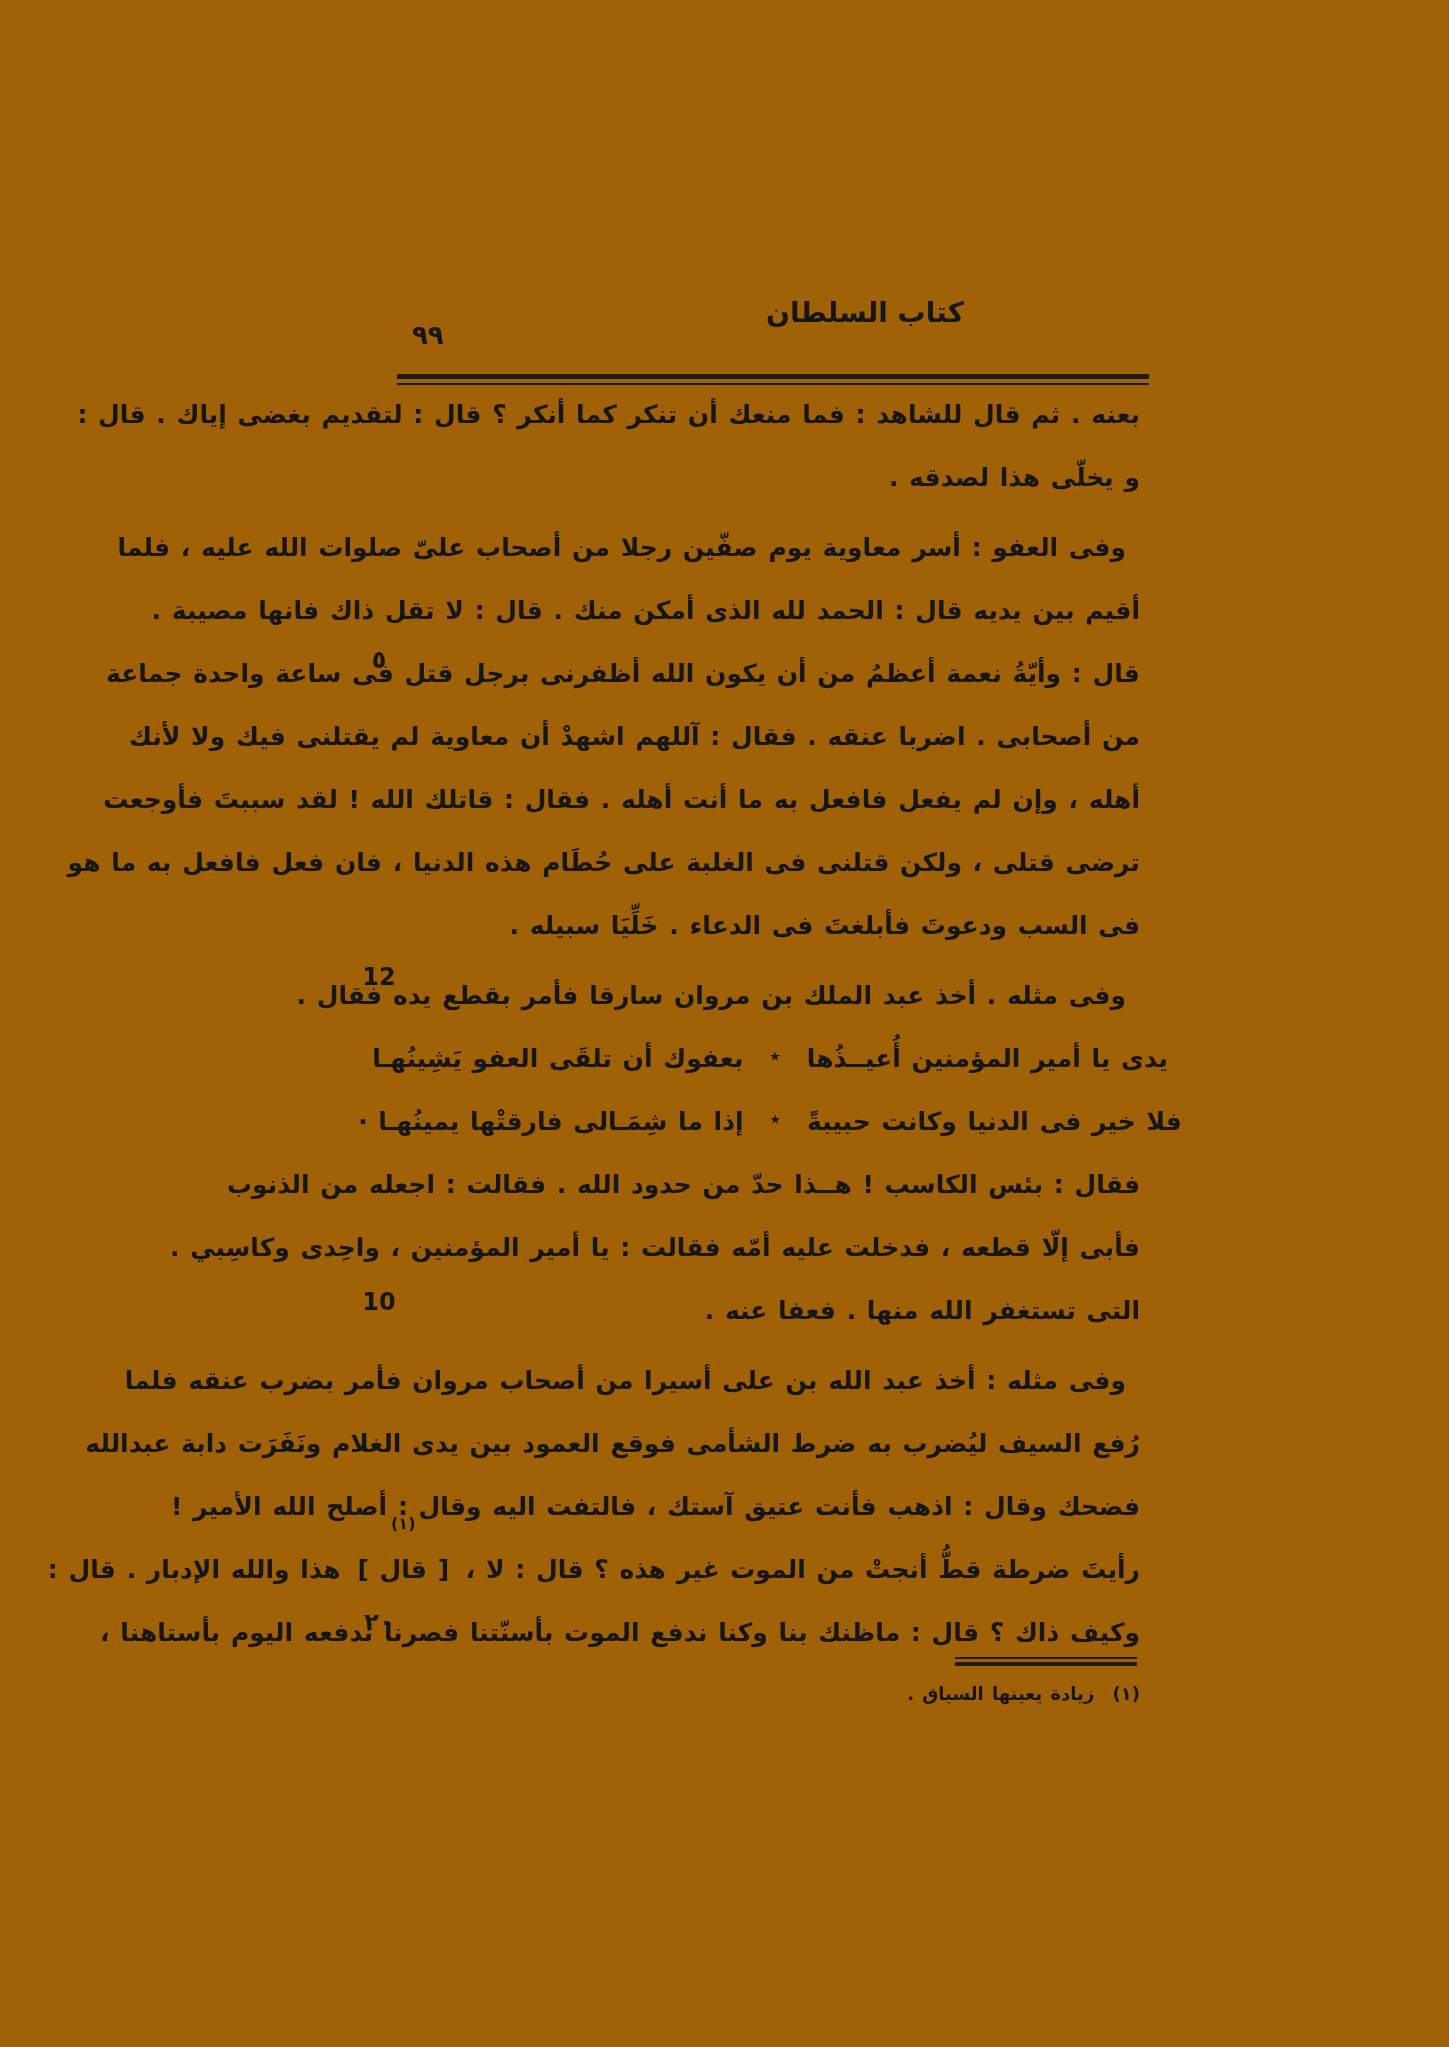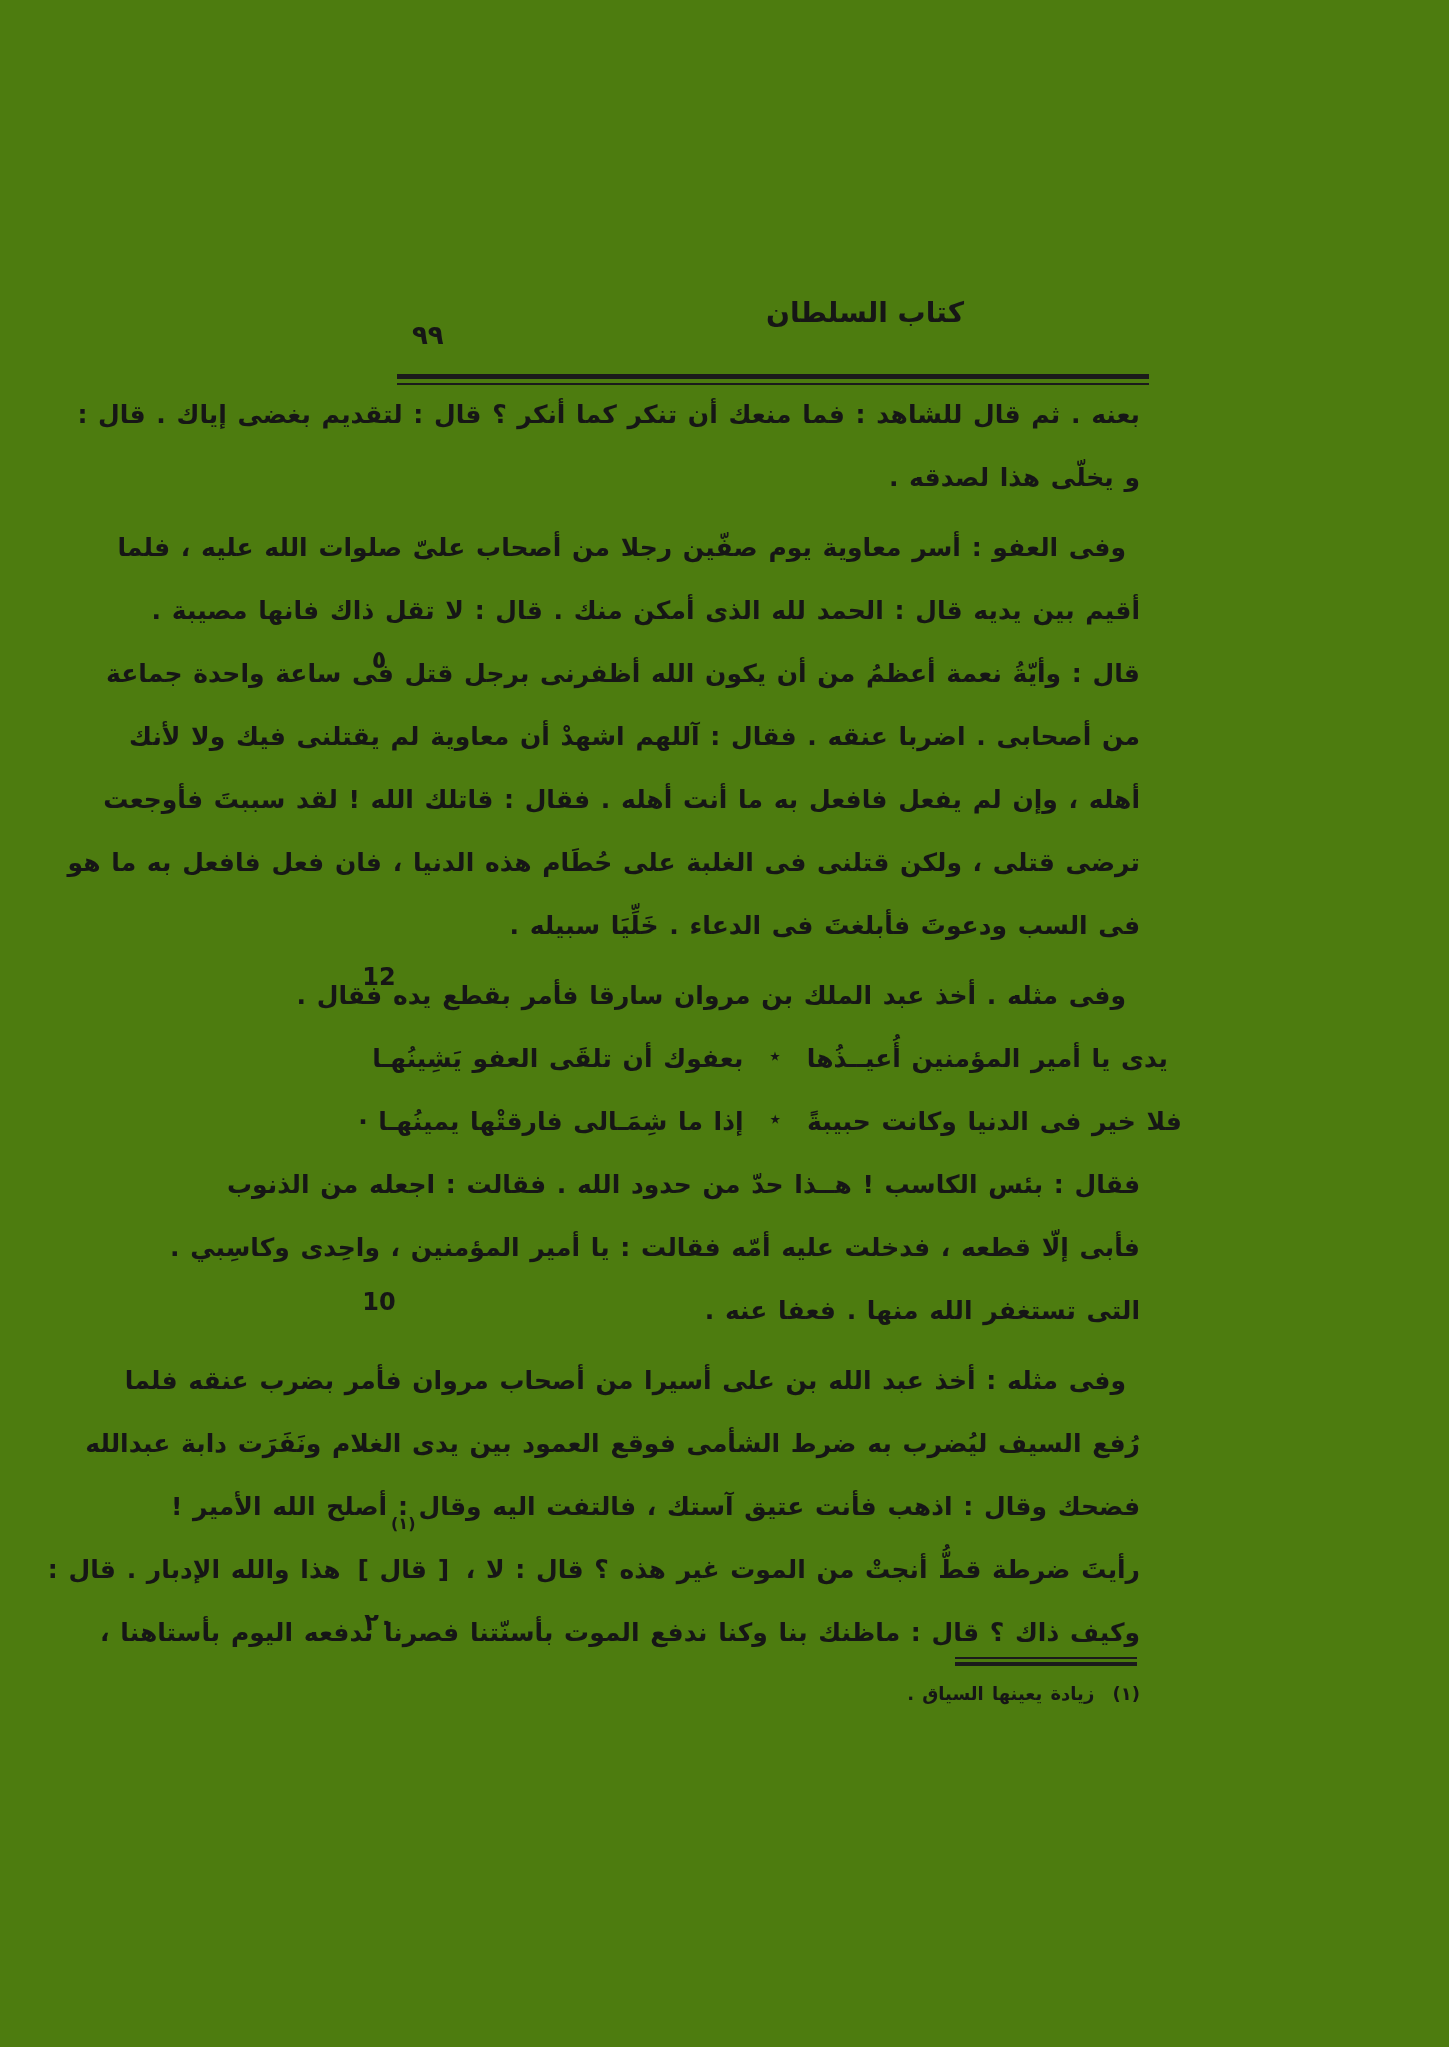--- a/index.html
+++ b/index.html
@@ -4,21 +4,21 @@
 <style>
   html, body {
     margin: 0;
     padding: 0;
     background: #fdfdfb;
   }
   .page {
     position: relative;
     width: 1449px;
     height: 2047px;
-    background: #4d7c0f;
+    background: #a16207;
     color: #161616;
     font-family: "DejaVu Sans", sans-serif;
     direction: rtl;
     overflow: hidden;
   }
   
   .running-title {
     position: absolute;
     top: 296px;
     left: 865px;

